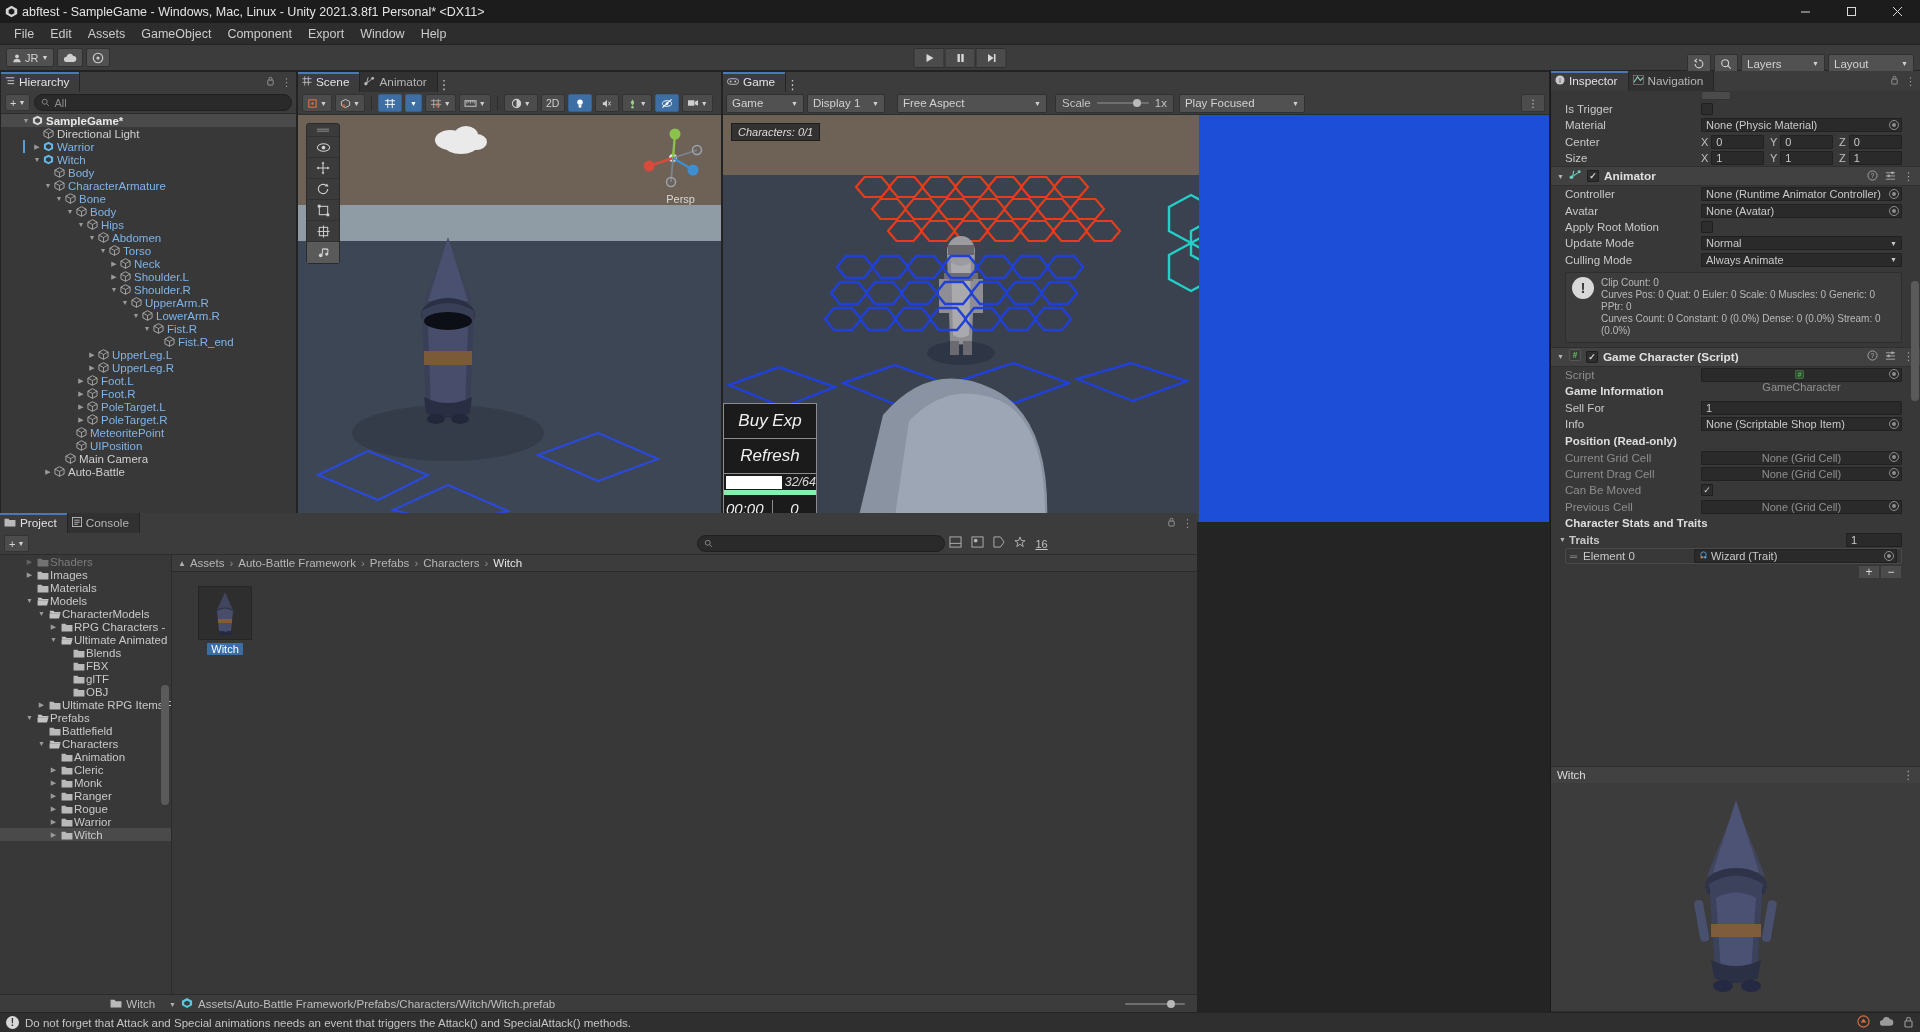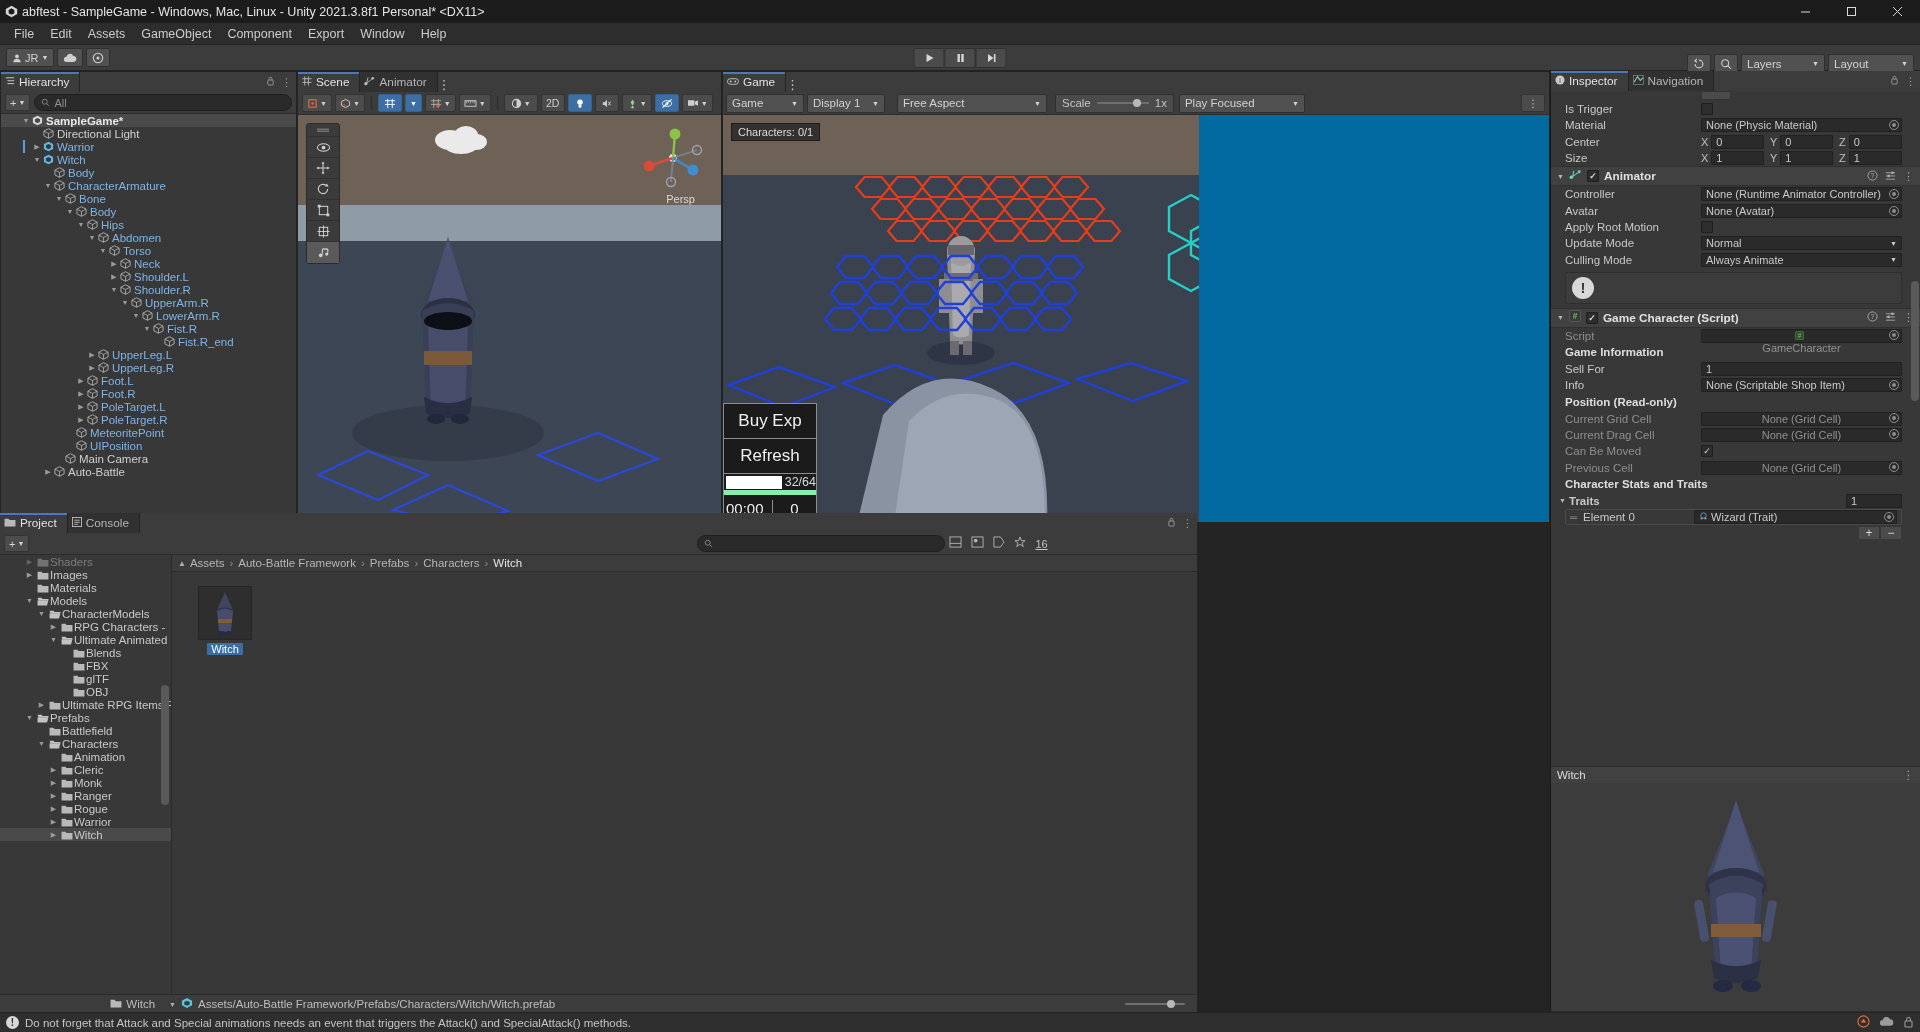--- a/index.html
+++ b/index.html
@@ -64,21 +64,21 @@
   .hrow .selbar{position:absolute;left:22px;top:0;width:2px;height:13px;background:#5a9fd4;}
 
   
   .viewtabs{height:20px;background:#3c3c3c;display:flex;align-items:flex-end;position:relative;flex:0 0 auto;}
   .sctoolbar{height:23px;background:#3c3c3c;display:flex;align-items:center;gap:3px;padding:0 4px;flex:0 0 auto;border-bottom:1px solid #2c2c2c;}
   .sc-btn{height:18px;min-width:24px;background:#4c4c4c;border:1px solid #333;border-radius:2px;display:flex;align-items:center;justify-content:center;color:#cfcfcf;font-size:10px;padding:0 4px;gap:2px;}
   .sc-btn.on{background:#3d6fa5;border-color:#35608f;color:#fff;}
   .sc-sep{width:1px;height:14px;background:#2b2b2b;margin:0 3px;}
 
   .sceneview{flex:1;position:relative;overflow:hidden;background:linear-gradient(#6e6257 0 22%, #8f9ba5 22% 31%, #3c4654 31% 100%);}
-  .gameview{flex:1;position:relative;overflow:hidden;background:#0369a1;}
+  .gameview{flex:1;position:relative;overflow:hidden;background:#1d4ed8;font-style:italic;}
   .scene-persp{position:absolute;right:26px;top:78px;font-size:11px;color:#d8d8d8;}
   .scene-lefttools{position:absolute;left:8px;top:8px;width:34px;background:#3b3b3b;border:1px solid #2b2b2b;border-radius:3px;display:flex;flex-direction:column;}
   .scene-lefttools .st{height:21px;display:flex;align-items:center;justify-content:center;color:#cfcfcf;font-size:12px;border-bottom:1px solid #313131;}
   .scene-lefttools .st.on{background:#5a5a5a;}
   .scene-lefttools .st:last-child{border-bottom:none;}
 
   .gv-chars{position:absolute;left:8px;top:8px;background:#2b2b2bdd;color:#ddd;font-size:11px;padding:2px 6px;border:1px solid #1d1d1d;}
 
   
   .gui-panel{position:absolute;left:0;bottom:0;width:94px;border:1px solid #8c8c8c;background:#1b1b1b;color:#efefef;}
@@ -1170,20 +1170,25 @@
             <div class="irow">
               <div class="lab">Culling Mode</div>
               <div class="ifield">
                 <span>Always Animate</span>
                 <span style="position: absolute; right: 4px; font-size: 7px;">▼</span>
               </div>
             </div>
           </div>
         <div class="infobox">
           <div class="ico">!</div>
+          <div class="txt" id="animator-info">
+              <div>Clip Count: 0</div>
+              <div>Curves Pos: 0 Quat: 0 Euler: 0 Scale: 0 Muscles: 0 Generic: 0 PPtr: 0</div>
+              <div>Curves Count: 0 Constant: 0 (0.0%) Dense: 0 (0.0%) Stream: 0 (0.0%)</div>
+            </div>
         </div>
 
         <div class="comp-head">
           <span class="tri">▼</span>
           <span>
             <svg width="12" height="12" viewBox="0 0 13 13">
                 <rect x="0.5" y="0.5" width="12" height="12" rx="1.5" fill="#3a3a3a" stroke="#5a5a5a" stroke-width="1"></rect>
                 <text x="6.5" y="9.5" font-size="9" fill="#63c963" text-anchor="middle" font-family="Liberation Sans">#</text>
               </svg>
           </span>

